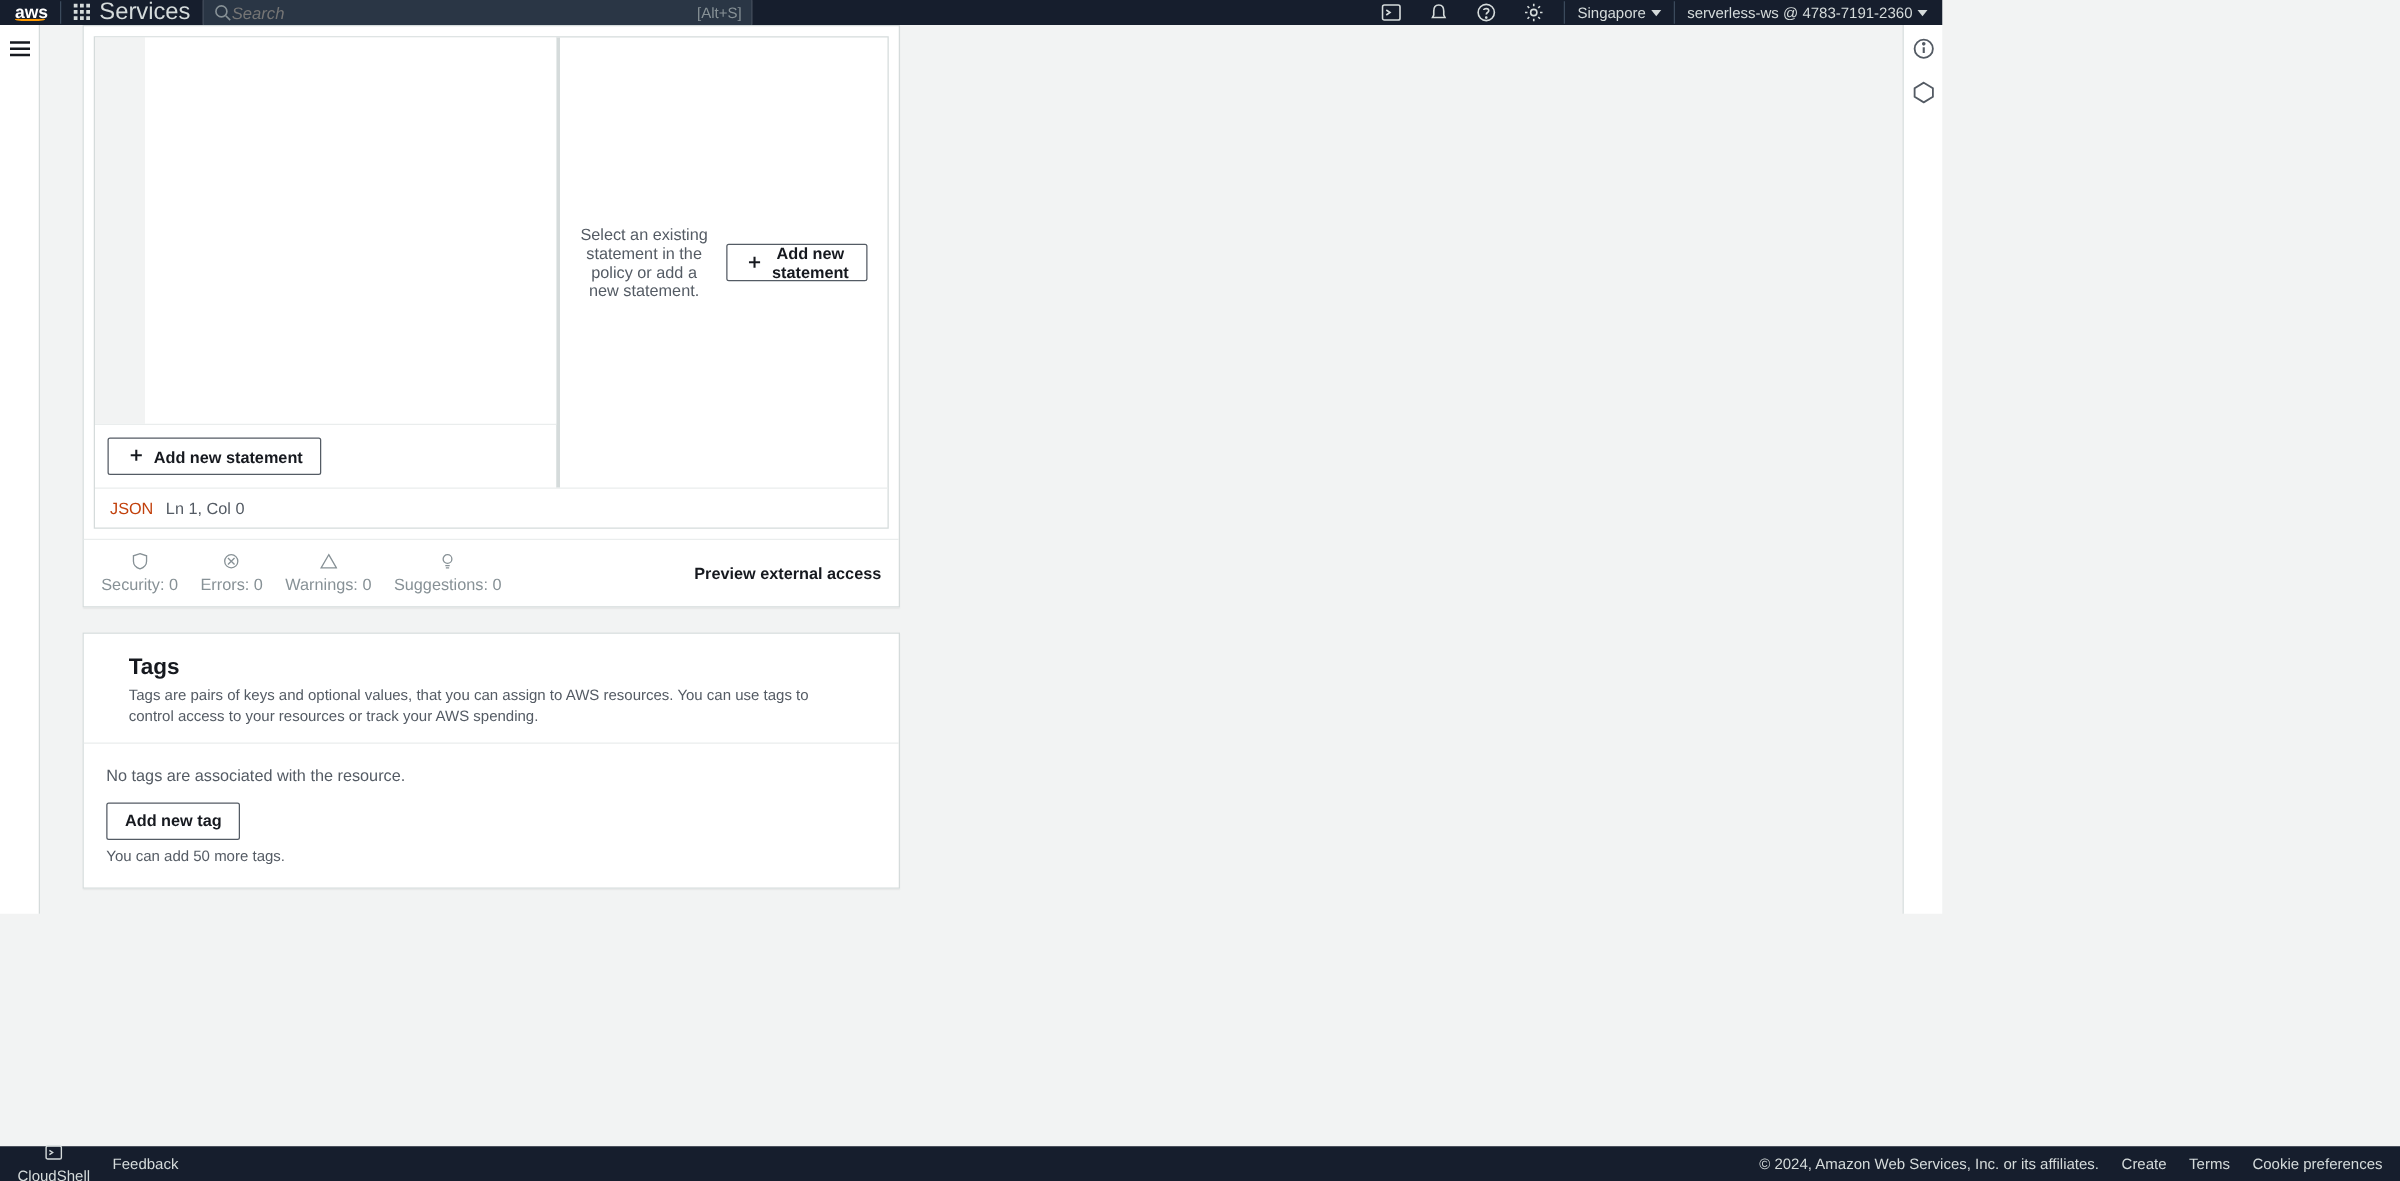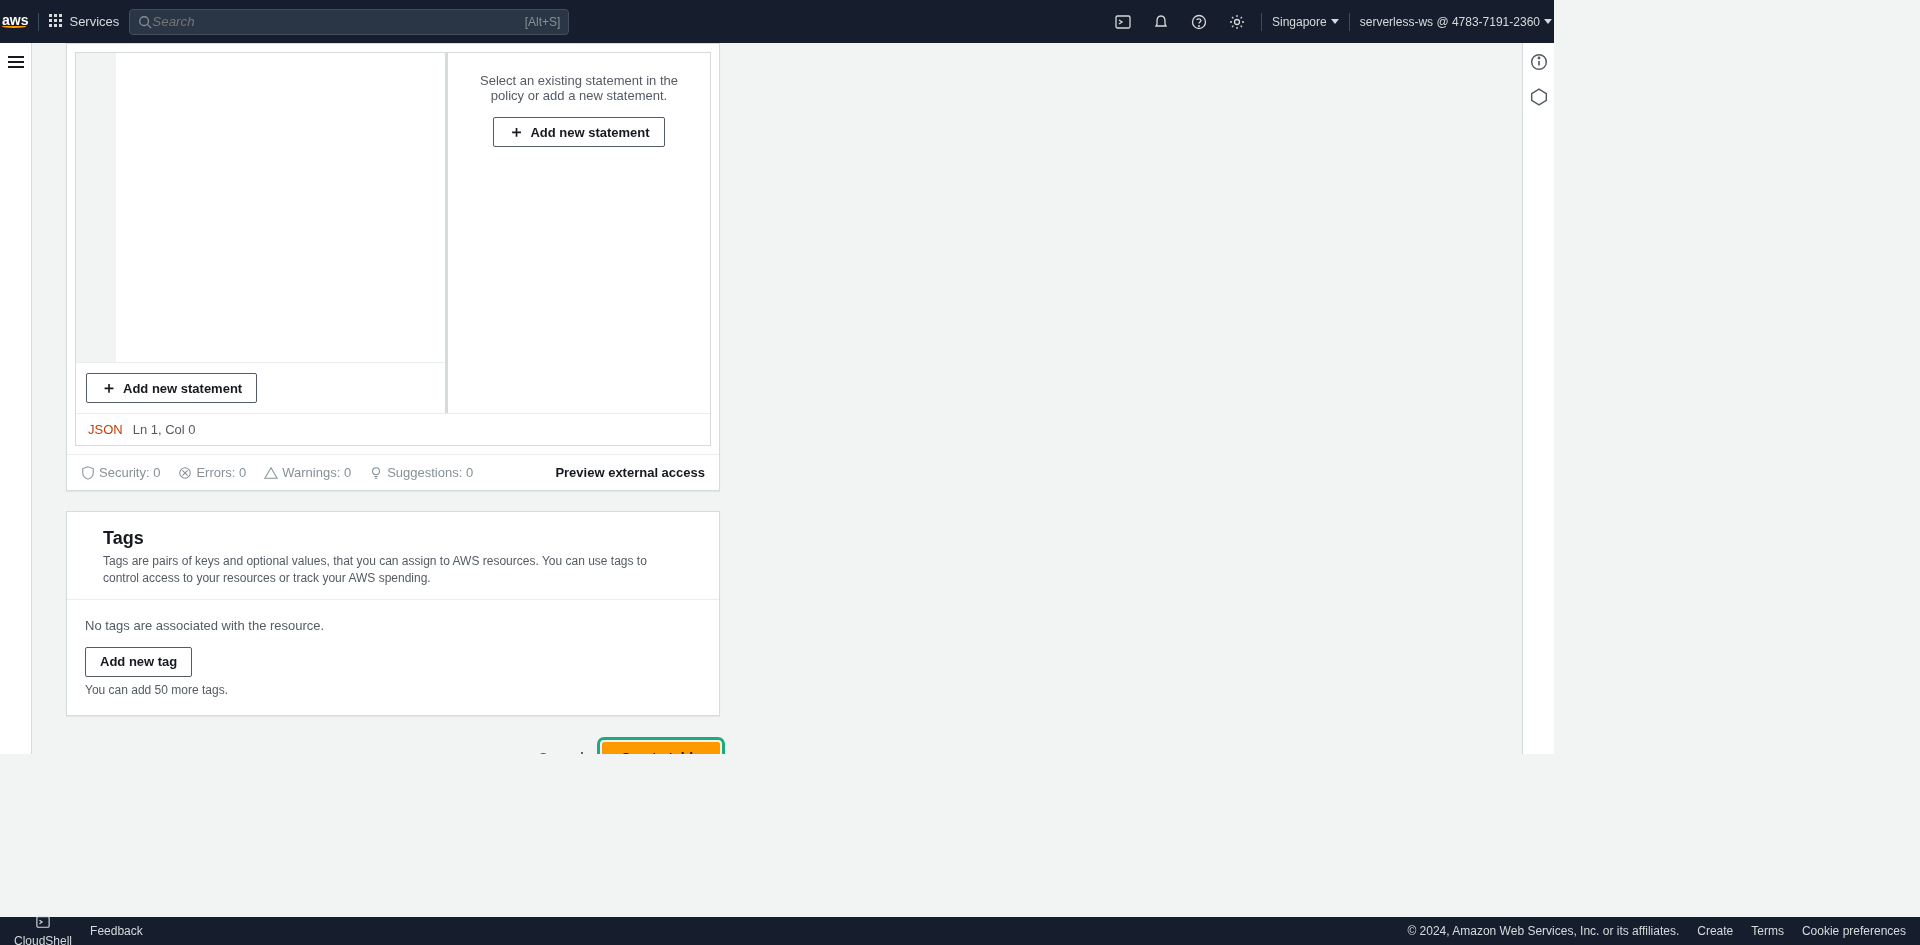--- a/index.html
+++ b/index.html
@@ -1,23 +1,23 @@
 <!DOCTYPE html>
 <html><head>
 <meta charset="utf-8">
 <style>
   * { box-sizing: border-box; margin: 0; padding: 0; font-family: "Amazon Ember", "Helvetica Neue", Arial, sans-serif; }
   body { background: #f2f3f3; width: 1554px; height: 772px; overflow: hidden; font-size: 14px; color: #16191f; }
 
   
-  .topnav { height: 43px; background: #161e2d; display: flex; align-items: center; color: #d5dbdb; padding: 0 2px; gap: 10px; }
+  .topnav { height: 20px; background: #161e2d; display: flex; align-items: center; color: #d5dbdb; padding: 0 12px; gap: 10px; }
   .topnav .aws-logo { font-weight: bold; color: #fff; font-size: 14px; display:flex; flex-direction:column; line-height:10px; }
   .aws-logo .smile { height: 3px; border-bottom: 2px solid #ff9900; border-radius: 0 0 50% 50%; width: 24px; }
   .topnav .divider { width: 1px; height: 18px; background: #3b4a5c; }
-  .topnav .services { display: flex; gap: 6px; cursor: pointer; font-size: 13px; }
+  .topnav .services { display: flex; align-items: center; gap: 6px; cursor: pointer; font-size: 19px; }
   .grid-icon { width: 14px; height: 14px; display: grid; grid-template-columns: repeat(3,3px); grid-template-rows: repeat(3,3px); gap: 2px; }
   .grid-icon span { background: #d5dbdb; }
   .topnav .search { flex: 0 0 440px; height: 26px; background: #2a3645; border: 1px solid #444e5c; border-radius: 4px; display: flex; align-items: center; padding: 0 8px; font-size: 13px; color: #879196; }
   .topnav .search input { flex: 1; background: transparent; border: none; outline: none; color: #d5dbdb; font-style: italic; }
   .topnav .search .hint { font-size: 12px; }
   .topnav .spacer { flex: 1; }
   .topnav .iconbtn { width: 28px; display: flex; justify-content: center; align-items: center; cursor: pointer; }
   .topnav .region, .topnav .acct { font-size: 12px; display: flex; align-items: center; gap: 4px; cursor: pointer; }
   .caret-down { width:0; height:0; border-left:4px solid transparent; border-right:4px solid transparent; border-top:5px solid #d5dbdb; }
 
@@ -32,27 +32,27 @@
   .panel { width: 654px; background: #fff; border: 1px solid #d5dbdb; box-shadow: 0 1px 1px rgba(0,0,0,0.05); margin-bottom: 20px; }
 
   
   .policy-box { border: 1px solid #d5dbdb; margin: 8px; padding:0; }
   .policy-body { display: flex; height: 360px; }
   .policy-left { flex: 1; display: flex; flex-direction: column; border-right: 3px solid #d5dbdb; }
   .editor-area { flex: 1; display:flex; }
   .gutter { width: 40px; background: #f2f3f3; }
   .editor { flex:1; background:#fff; }
   .policy-left .addbar { padding: 10px; border-top: 1px solid #eaeded; }
-  .policy-right { flex: 0 0 262px; display: flex; flex-direction: column; align-items: center; padding: 20px 16px; text-align: center; font-size: 13px; color: #545b64; gap: 14px; }
+  .policy-right { flex: 0 0 262px; display: flex; flex-direction: row; align-items: center; padding: 20px 16px; text-align: center; font-size: 13px; color: #545b64; gap: 14px; }
   .btn { display: inline-flex; align-items: center; gap: 6px; height: 30px; padding: 0 14px; border: 1px solid #545b64; border-radius: 2px; background: #fff; font-weight: 700; font-size: 13px; color: #16191f; cursor: pointer; }
   .btn .plus { font-size: 16px; line-height: 0; }
   .status-row { display: flex; align-items: center; padding: 8px 12px; border-top: 1px solid #eaeded; font-size: 13px; color: #545b64; }
   .status-row .mode { color:#c2410c; margin-right: 10px; }
   .check-row { display:flex; align-items:center; gap:18px; padding: 10px 14px; border-top:1px solid #eaeded; font-size:13px; color:#879196; }
-  .check-row .chk { display:flex; align-items:center; gap:4px; }
+  .check-row .chk { display:flex; align-items:center; gap:4px;flex-direction:column; }
   .check-row .preview { margin-left:auto; color:#16191f; font-weight:700; cursor:pointer; }
 
   
   .tags-head { padding: 16px 36px 12px; border-bottom: 1px solid #eaeded; }
   .tags-head h2 { font-size: 18px; font-weight: 700; margin-bottom: 4px; }
   .tags-head p { font-size: 12px; color: #545b64; line-height: 1.4; }
   .tags-body { padding: 18px; font-size: 13px; color: #545b64; }
   .tags-body .empty { margin-bottom: 14px; }
   .tags-body .limit { font-size: 12px; margin-top: 6px; }
 

